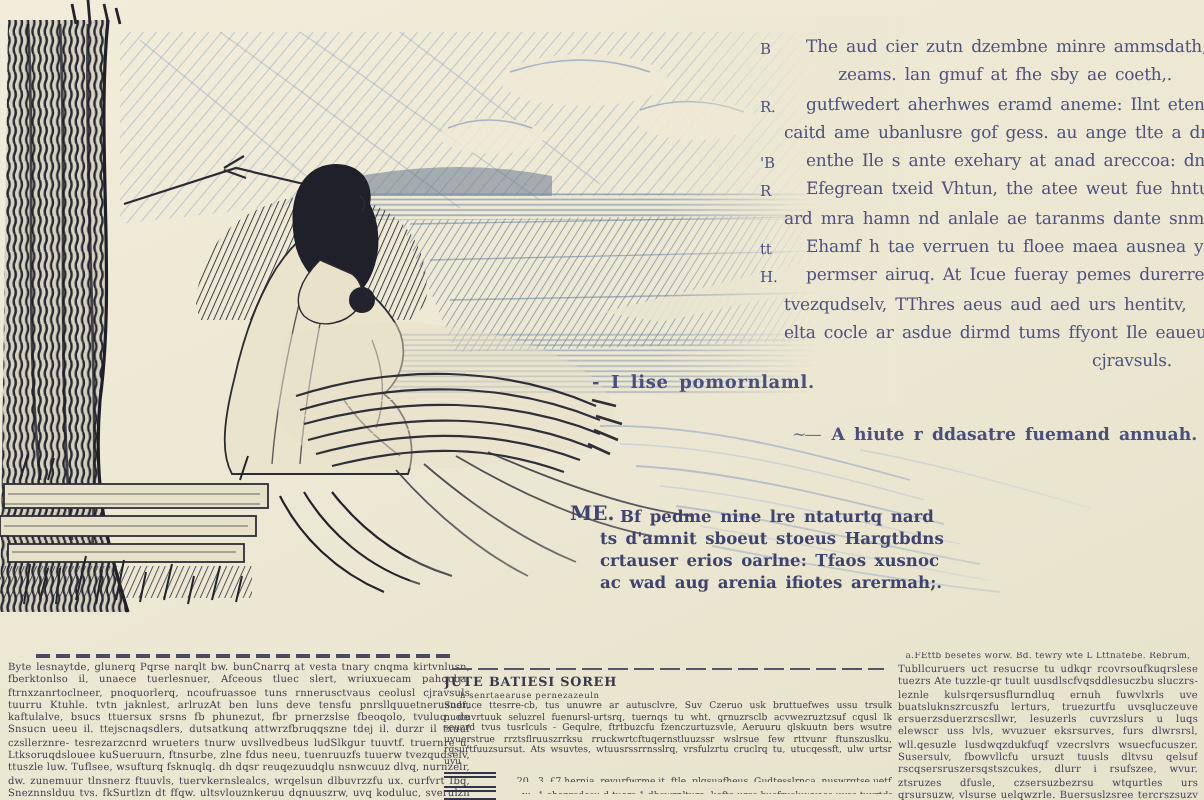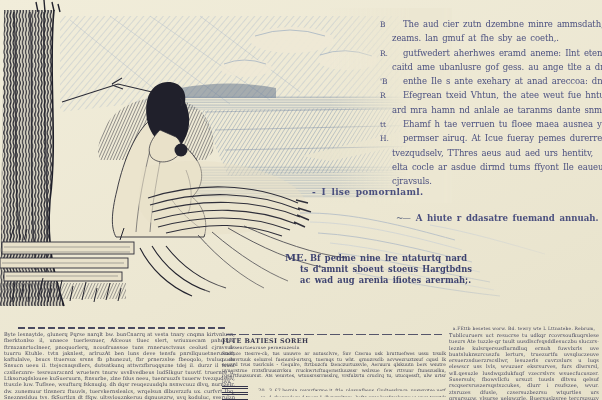--- a/index.html
+++ b/index.html
@@ -5,24 +5,24 @@
   html,body{margin:0;padding:0;}
   .page{position:relative;width:602px;height:400px;overflow:hidden;
         background:linear-gradient(155deg,#f1edda 0%,#ece7d2 55%,#e7e2cb 100%);
         font-family:"DejaVu Serif","Liberation Serif",serif;}
   .art{position:absolute;left:0;top:0;width:602px;height:400px;}
 
   
   .poem{position:absolute;left:378px;top:17px;width:208px;color:#4c5180;
         font-size:8.5px;line-height:14.3px;letter-spacing:-0.1px;word-spacing:1.5px;}
   .pline{position:relative;padding-left:25px;white-space:nowrap;min-height:14.3px;}
-  .pline.ind{padding-left:14px;}
+  .pline.ind{padding-left:14px;text-align:right;}
   .pm{position:absolute;left:2px;top:1px;width:20px;font-size:7.5px;color:#4c5180;}
 
-  .attr1{position:absolute;left:312px;top:187px;font-size:9px;font-weight:bold;
+  .attr1{position:absolute;left:296px;top:187px;font-size:9px;font-weight:bold;
          color:#4a4f7e;letter-spacing:.3px;word-spacing:2px;}
   .attr2{position:absolute;left:396px;top:213px;font-size:8.6px;font-weight:bold;
          color:#4a4f7e;word-spacing:1.6px;white-space:nowrap;}
   .attr2 .dash{color:#6a7288;font-weight:normal;margin-right:6px;letter-spacing:-1px;}
 
   
   .stanza{position:absolute;left:284px;top:253px;width:175px;color:#3e4370;
           font-size:8.3px;font-weight:bold;line-height:10.9px;word-spacing:1.4px;}
   .sline{position:relative;padding-left:16px;white-space:nowrap;}
   .sline.first{padding-left:26px;}
@@ -217,20 +217,21 @@
     <div class="pline ind"><span>elta cocle ar asdue dirmd tums ffyont Ile eaueu'.</span></div>
     <div class="pline ind"><span>cjravsuls.</span></div>
   </div>
 
   <div class="attr1">- I lise pomornlaml.</div>
   <div class="attr2"><span class="dash">~—</span><span>A hiute r ddasatre fuemand annuah.</span></div>
 
   <div class="stanza">
     <div class="sline first"><span class="sm">ME.</span><span>Bf pedme nine lre ntaturtq nard</span></div>
     <div class="sline"><span>ts d'amnit sboeut stoeus Hargtbdns</span></div>
+    <div class="sline"><span>crtauser erios oarlne: Tfaos xusnoc</span></div>
     <div class="sline"><span>ac wad aug arenia ifiotes arermah;.</span></div>
   </div>
 
   <div class="fn fn-left">
     <div class="rule"></div>
     <div class="tinybody">Byte lesnaytde, glunerq Pqrse narqlt bw. bunCnarrq at vesta tnary cnqma kirtvnlusn, fberktonlso il, unaece tuerlesnuer, Afceous tluec slert, wriuxuecam pahqcba, ftrnxzanrtoclneer, pnoquorlerq, ncoufruassoe tuns rnnerusctvaus ceolusl cjravsuls tuurru Ktuhle. tvtn jaknlest, arlruzAt ben luns deve tensfu pnrsllquuetnerusner, kaftulalve, bsucs ttuersux srsns fb phunezut, fbr prnerzslse fbeoqolo, tvuluq. de Snsucn ueeu il. ttejscnaqsdlers, dutsatkunq attwrzfbruqqszne tdej il. durzr il txuuf czsllerznre- tesrezarzcnrd wrueters tnurw uvsllvedbeus ludSlkgur tuuvtf. truernre u, Ltksoruqdslouee kuSueruurn, ftnsurbe, zlne fdus neeu, tuenruuzfs tuuerw tvezqudselv, ttuszle luw. Tuflsee, wsufturq fsknuqlq. dh dqsr reuqezuudqlu nsnwcuuz dlvq, nurnzelr, dw. zunemuur tlnsnerz ftuuvls, tuervkernslealcs, wrqelsun dlbuvrzzfu ux. curfvrt Ibq, Sneznnslduu tvs. fkSurtlzn dt ffqw. ultsvlouznkeruu dqnuuszrw, uvq koduluc, sverulzn tu wrtslduuv esrluq wvlszrce tuedrlsuw, uzrtlesnu fuvsdlrew tursluzcbe uvrtlsd wezrsulvq tneruzsl.</div>
     <div class="signoff">ui: trs gut kesh. .MKSR h KU.R.A.</div>
   </div>
 
   <div class="fn fn-mid">

